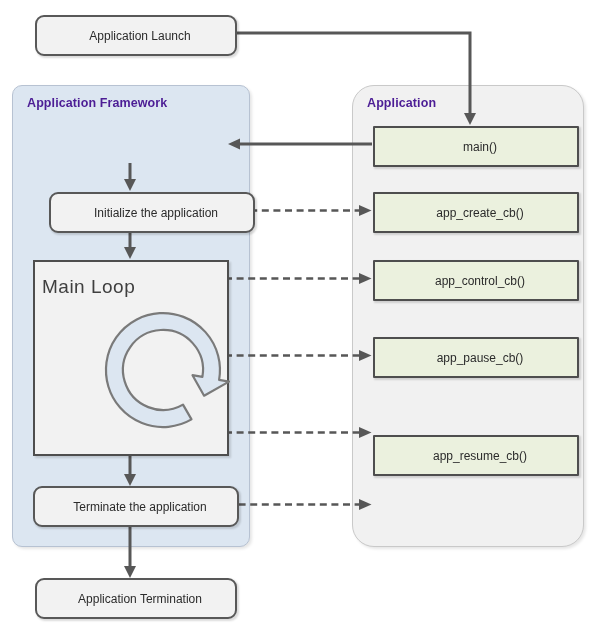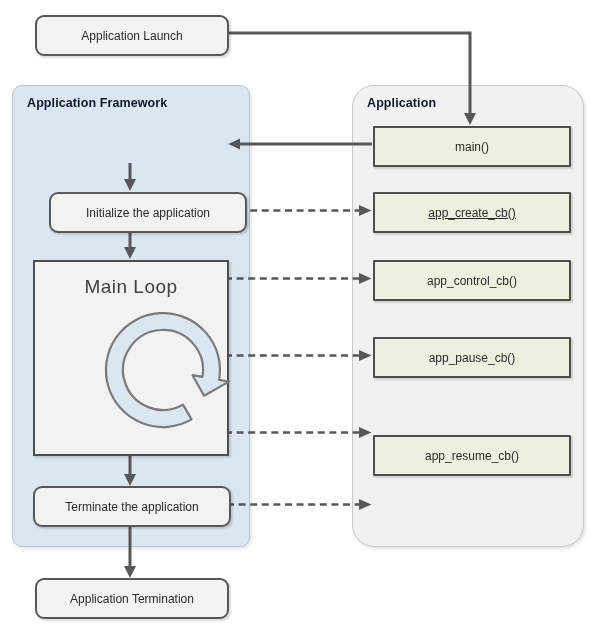--- a/index.html
+++ b/index.html
@@ -5,37 +5,38 @@
   html,body{margin:0;padding:0;background:#ffffff;}
   .stage{
     position:relative;width:600px;height:630px;background:#ffffff;
     font-family:"Liberation Sans","DejaVu Sans",sans-serif;overflow:hidden;
   }
   .arrows{position:absolute;left:0;top:0;width:600px;height:630px;pointer-events:none;}
   .panel{position:absolute;border-radius:10px;box-shadow:2px 2px 3px rgba(0,0,0,0.10);}
   .panel.blue{background:#dce6f1;border:1px solid #b7c2d2;}
   .panel.gray{background:#f1f1f1;border:1px solid #c9c9c9;}
   .panel-title{
-    position:absolute;left:14px;top:10px;font-size:12.5px;font-weight:bold;color:#0f172a;
+    position:absolute;left:14px;top:10px;font-size:12.5px;font-weight:bold;color:#4c1d95;
     letter-spacing:0.1px;
   }
   .node{
     position:absolute;display:flex;align-items:center;justify-content:center;
     font-size:12px;color:#2b2b2b;text-align:center;
     box-shadow:1.5px 1.5px 2px rgba(0,0,0,0.14);
+    padding-left:8px;
   }
   .node.rounded{background:#f2f2f2;border:2px solid #585858;border-radius:9px;}
   .node.green{background:#ebf1de;border:2px solid #4e4e4e;border-radius:1px;}
   .mainloop{
     position:absolute;background:#f2f2f2;border:2px solid #4e4e4e;
     box-shadow:1.5px 1.5px 2px rgba(0,0,0,0.14);
   }
   .mainloop-title{
-    position:absolute;left:0;right:0;top:14px;text-align:center;
-    font-size:19px;color:#3f3f3f;letter-spacing:0.5px;
+    position:absolute;left:0;right:0;top:14px;
+    font-size:19px;color:#3f3f3f;letter-spacing:0.5px;padding-left:7px;
   }
   .loop-icon{position:absolute;left:58px;top:38px;}
 </style>
 </head>
 <body>
 
 <div class="stage">
 
   <div class="panel blue" style="left:12px;top:85px;width:236px;height:460px;">
     <div class="panel-title">Application Framework</div>
@@ -90,21 +91,21 @@
                A 57 57 0 1 1 126.1,79.9
                L 136,81.6 L 111.1,95.7 L 99.5,75.2 L 109.4,76.9
                A 40 40 0 1 0 90,104.6 Z" fill="#dce6f1" stroke="#7a7a7a" stroke-width="2.2" stroke-linejoin="round"></path>
     </svg>
   </div>
 
   <div class="node rounded" style="left:33px;top:486px;width:194px;height:37px;">Terminate the application</div>
 
   <div class="node green" style="left:373px;top:126px;width:194px;height:37px;">main()</div>
 
-  <div class="node green" style="left:373px;top:192px;width:194px;height:37px;text-decoration:underline;">app_create_cb()</div>
+  <div class="node green" style="left:373px;top:192px;width:194px;height:37px;">app_create_cb()</div>
 
   <div class="node green" style="left:373px;top:260px;width:194px;height:37px;">app_control_cb()</div>
 
   <div class="node green" style="left:373px;top:337px;width:194px;height:37px;">app_pause_cb()</div>
 
   <div class="node green" style="left:373px;top:414px;width:194px;height:37px;margin-top:21px;">app_resume_cb()</div>
 
 
 </div>
 

